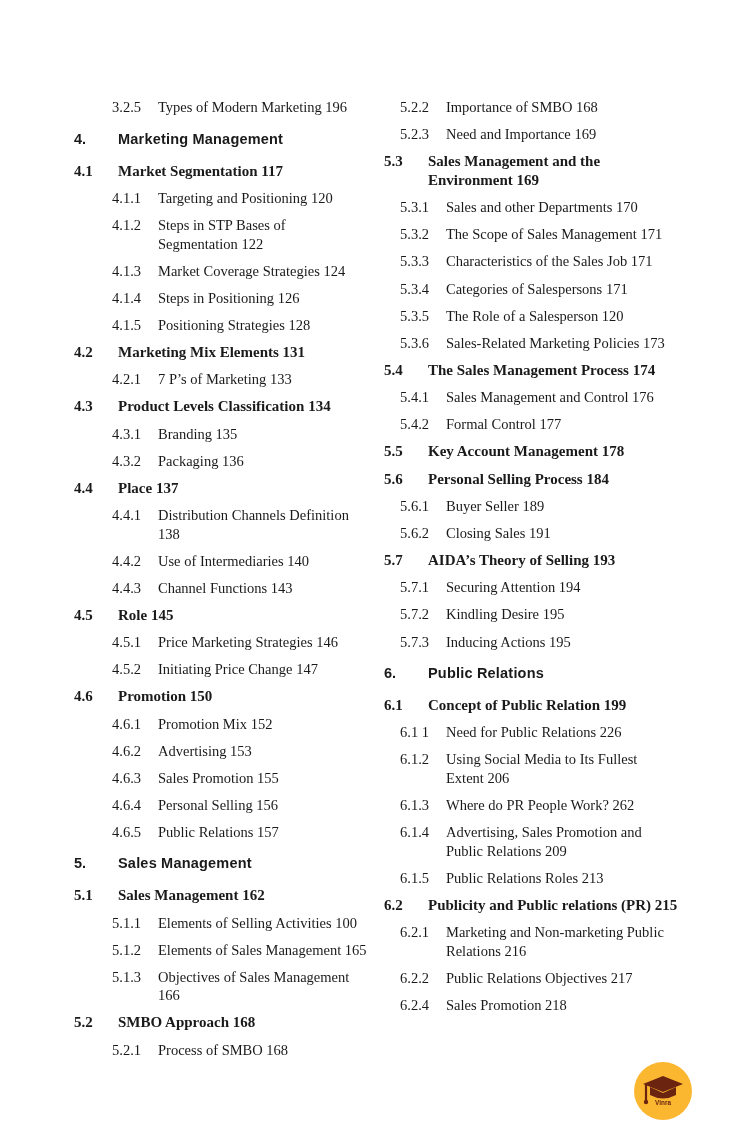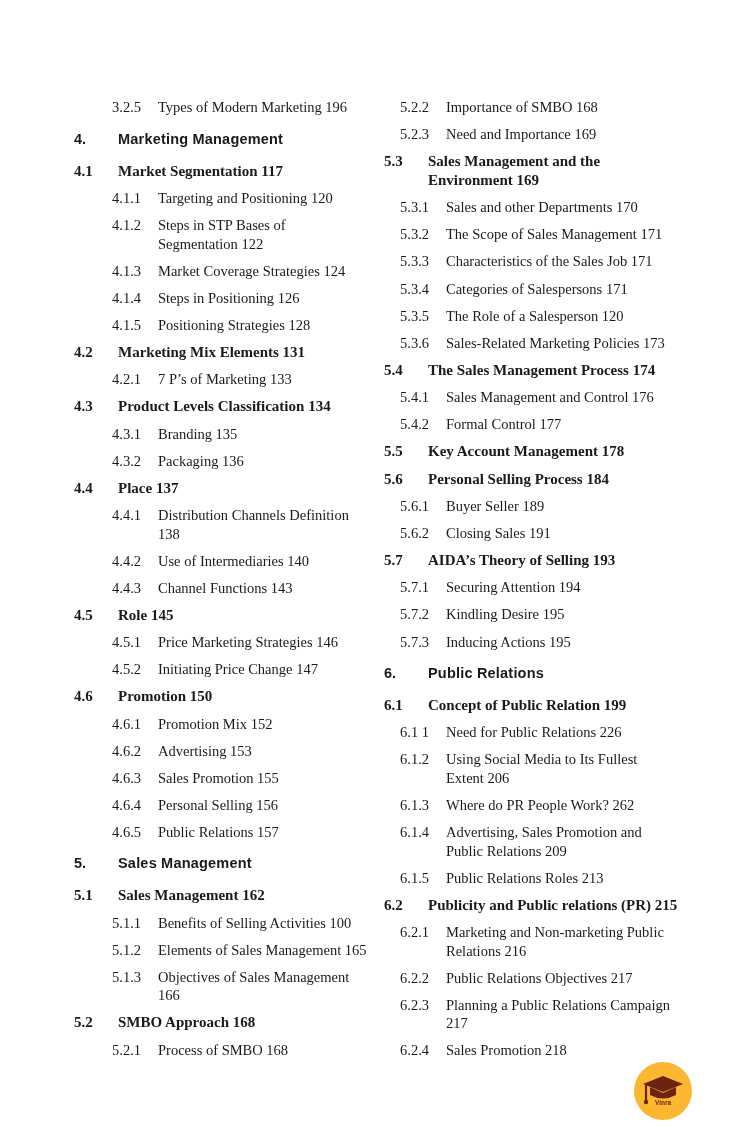--- a/index.html
+++ b/index.html
@@ -334,21 +334,21 @@
         </div>
         <div class="toc-row section">
           <span class="num">5.1</span>
           <span class="body">
             <span class="entry"><span class="txt">Sales Management </span><span class="leader"></span><span class="pg">162</span></span>
           </span>
         </div>
         <div class="toc-row subsection">
           <span class="num">5.1.1</span>
           <span class="body">
-            <span class="entry"><span class="txt">Benefits of Selling Activities </span><span class="leader"></span><span class="pg">100</span></span>
+            <span class="entry"><span class="txt">Elements of Selling Activities </span><span class="leader"></span><span class="pg">100</span></span>
           </span>
         </div>
         <div class="toc-row subsection">
           <span class="num">5.1.2</span>
           <span class="body">
             <span class="entry"><span class="txt">Elements of Sales Management </span><span class="leader"></span><span class="pg">165</span></span>
           </span>
         </div>
         <div class="toc-row subsection">
           <span class="num">5.1.3</span>
@@ -542,26 +542,20 @@
             <span class="entry"><span class="txt">Marketing and Non-marketing Public Relations </span><span class="leader"></span><span class="pg">216</span></span>
           </span>
         </div>
         <div class="toc-row subsection">
           <span class="num">6.2.2</span>
           <span class="body">
             <span class="entry"><span class="txt">Public Relations Objectives </span><span class="leader"></span><span class="pg">217</span></span>
           </span>
         </div>
         <div class="toc-row subsection">
-          <span class="num">6.2.3</span>
-          <span class="body">
-            <span class="entry"><span class="txt">Planning a Public Relations Campaign </span><span class="leader"></span><span class="pg">217</span></span>
-          </span>
-        </div>
-        <div class="toc-row subsection">
           <span class="num">6.2.4</span>
           <span class="body">
             <span class="entry"><span class="txt">Sales Promotion </span><span class="leader"></span><span class="pg">218</span></span>
           </span>
         </div>
       </div>
   </div>
 
   <div class="folio"></div>
 

